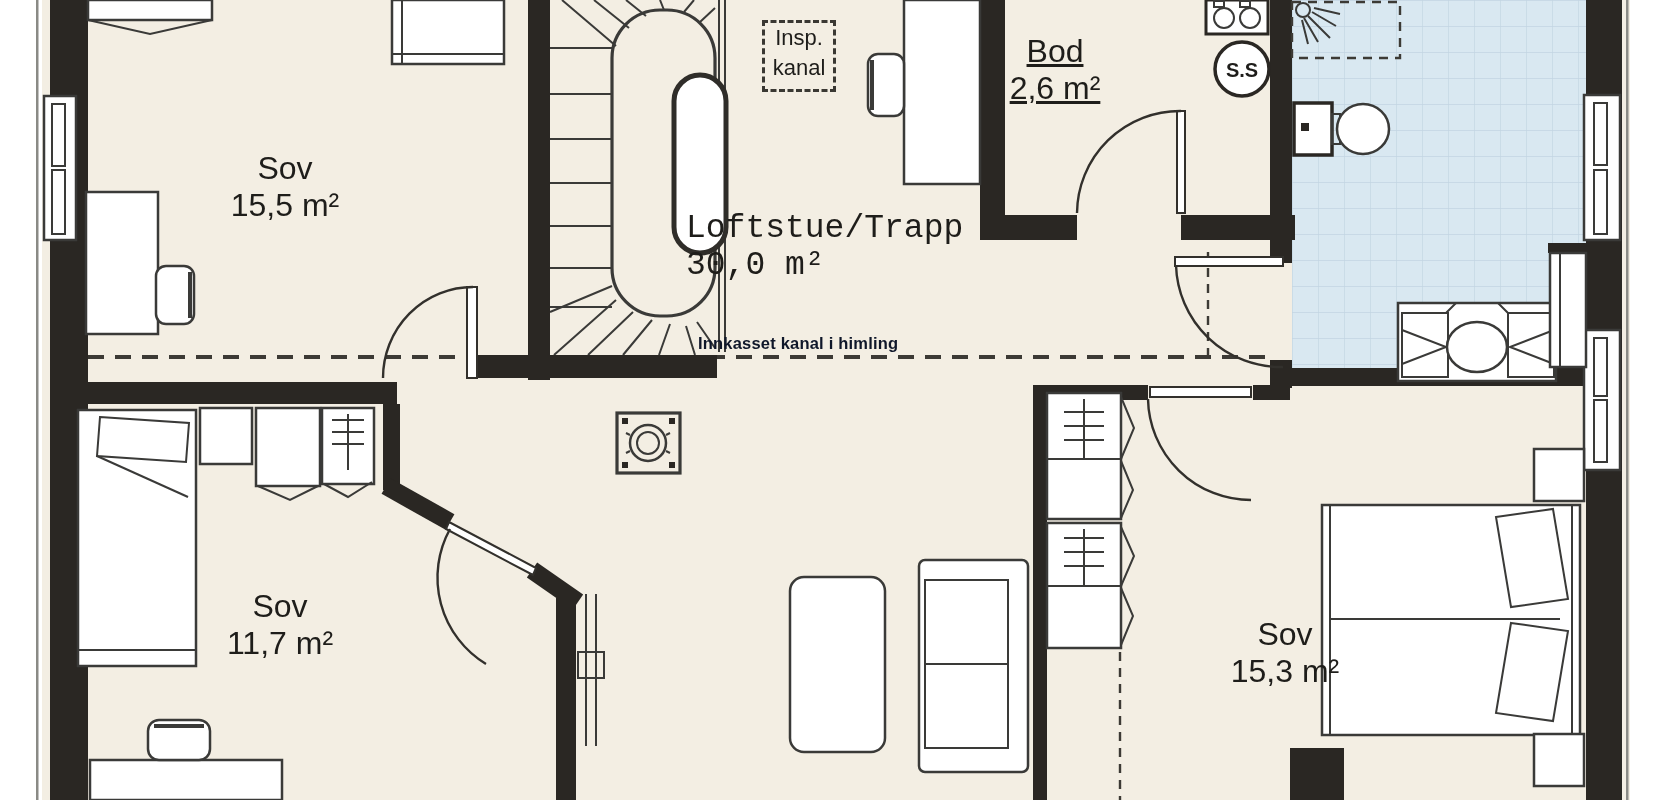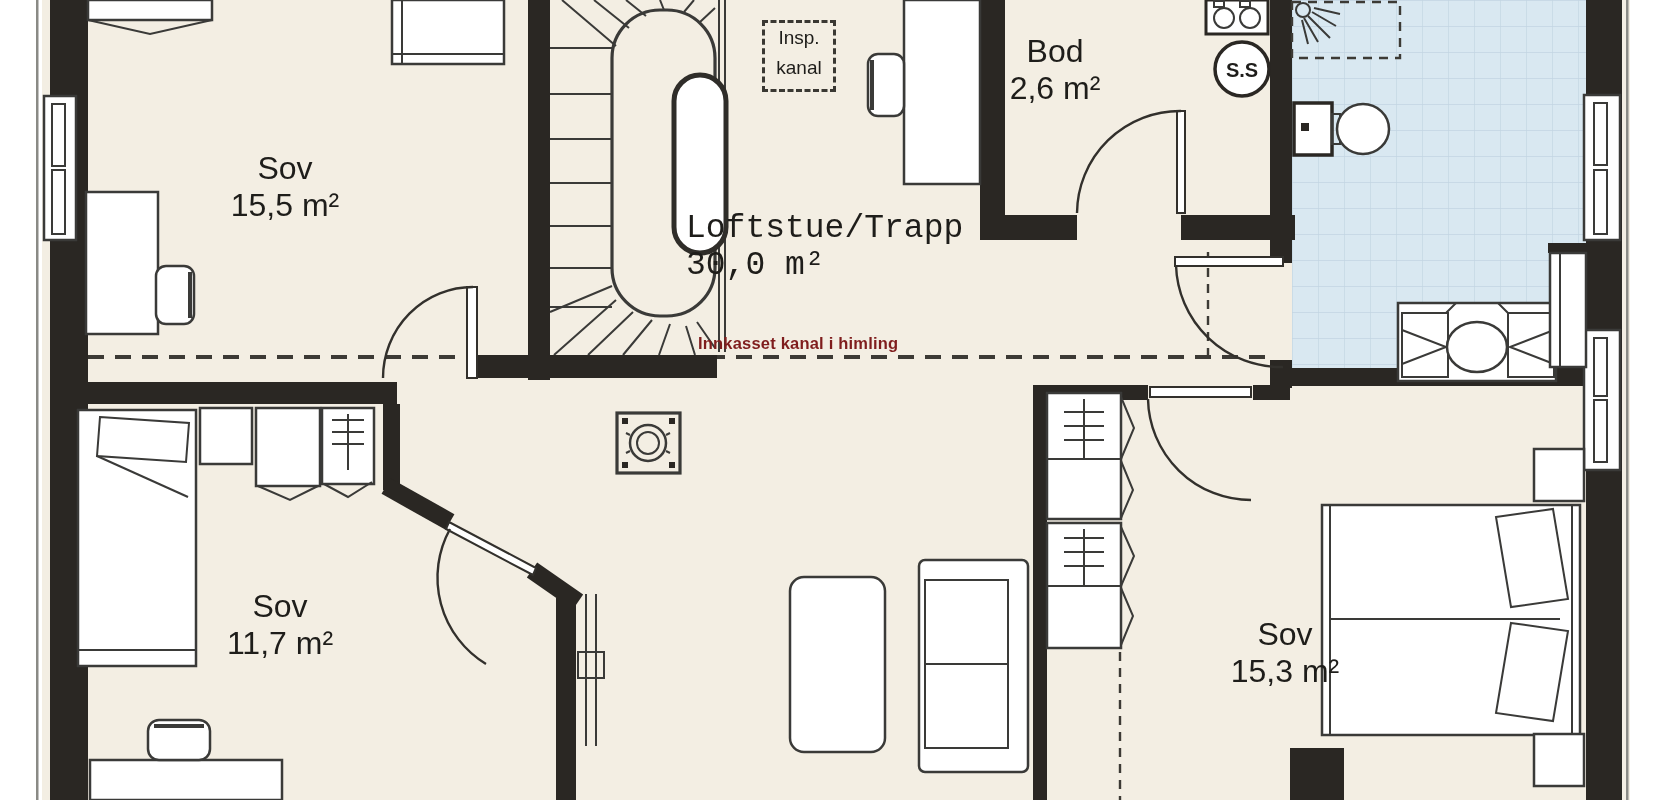--- a/index.html
+++ b/index.html
@@ -20,23 +20,23 @@
   .arc{fill:none;stroke:#32302c;stroke-width:2.4;}
   .dash{fill:none;stroke:#3c3a35;stroke-width:4;stroke-dasharray:16 11;}
   .dash2{fill:none;stroke:#3c3a35;stroke-width:2.4;stroke-dasharray:9 7;}
   .ss-text{font:700 20px "Liberation Sans",sans-serif;fill:var(--text);text-anchor:middle;}
   .room-label{position:absolute;color:var(--text);font-size:32px;line-height:37px;
               font-weight:500;text-align:center;white-space:nowrap;}
   .room-label .area{font-weight:500;}
   .room-label.left-align{text-align:left;}
   .insp-box{position:absolute;left:762px;top:20px;width:74px;height:72px;
             border:3px dashed #3a3833;box-sizing:border-box;color:var(--text);
-            font-size:19px;line-height:30px;font-weight:500;text-align:center;}
+            font-size:22px;line-height:30px;font-weight:500;text-align:center;}
   .duct-note{position:absolute;left:698px;top:334px;font-size:16.5px;font-weight:600;
-             color:#7f1d1d;letter-spacing:.2px;}
+             color:#0f172a;letter-spacing:.2px;}
 </style>
 </head>
 <body>
 
 <div id="canvas">
 
 <svg id="plan-svg" width="1670" height="800" viewBox="0 0 1670 800">
 
   <defs>
     <pattern id="tiles" x="1292" y="0" width="26" height="26" patternUnits="userSpaceOnUse">
@@ -284,21 +284,21 @@
 <div class="room-label" style="left:160px;top:150px;width:250px;">
   <span>Sov</span><br>
   <span class="area">15,5 m²</span>
 </div>
 
 <div class="room-label left-align" style="left:686px;top:210px;width:320px;font-size:33px;font-family:Liberation Mono, monospace;">
   <span>Loftstue/Trapp</span><br>
   <span class="area">30,0 m²</span>
 </div>
 
-<div class="room-label" style="left:980px;top:33px;width:150px;">
+<div class="room-label" style="left:980px;top:33px;width:150px;text-decoration:underline;">
   <span>Bod</span><br>
   <span class="area">2,6 m²</span>
 </div>
 
 
 <div class="room-label" style="left:195px;top:588px;width:170px;">
   <span>Sov</span><br>
   <span class="area">11,7 m²</span>
 </div>
 

